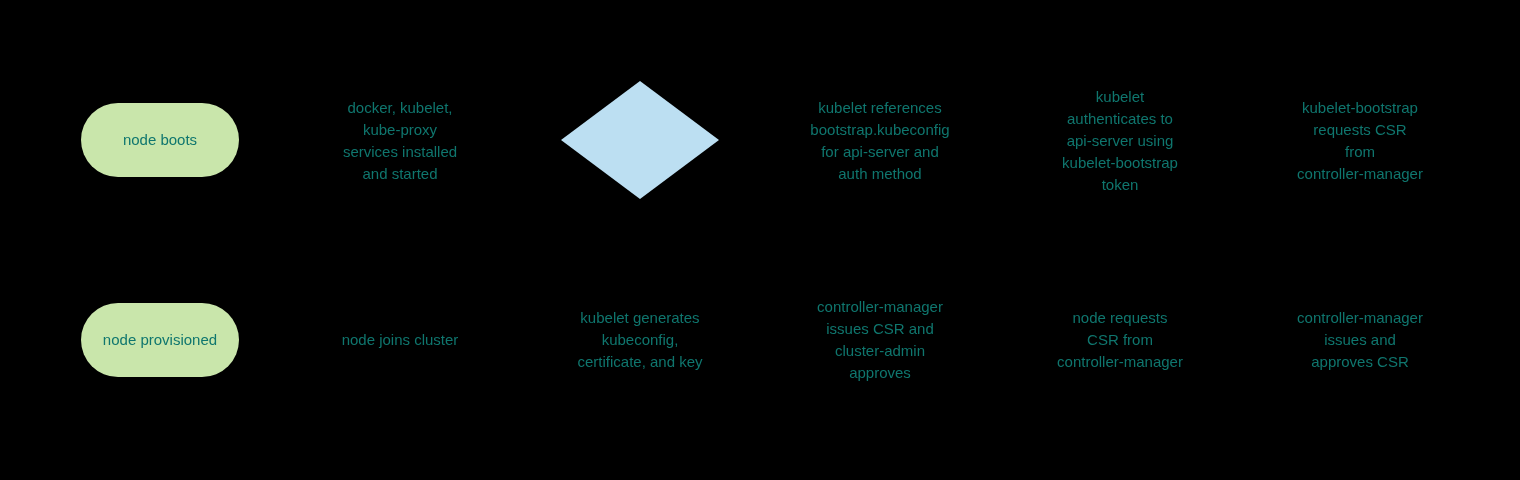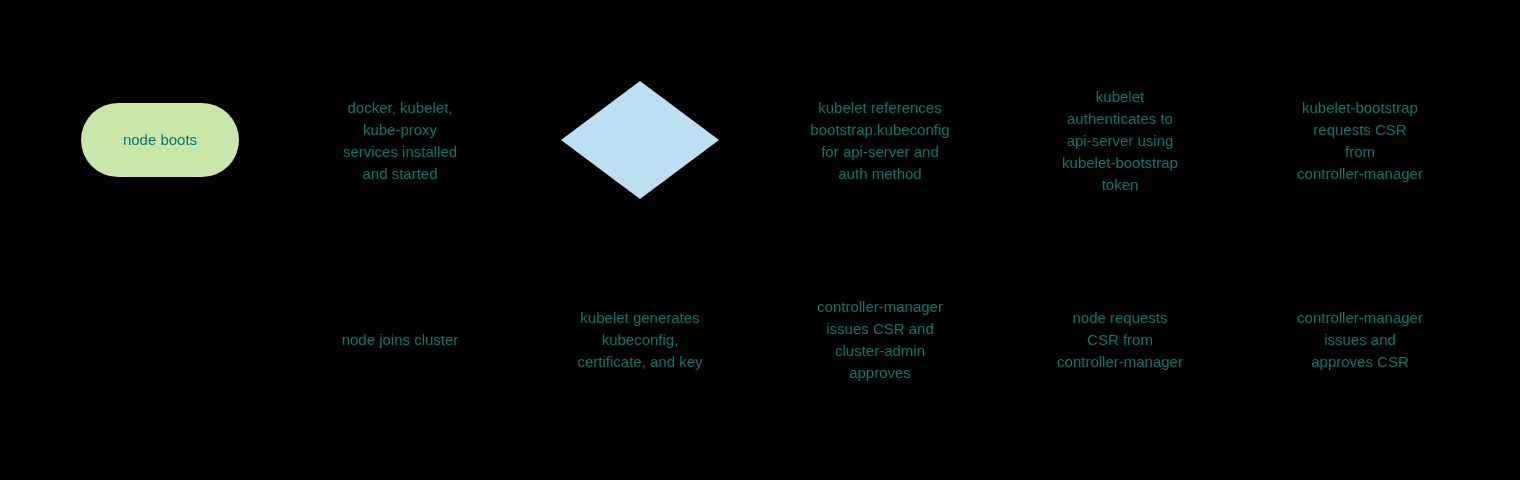--- a/index.html
+++ b/index.html
@@ -82,20 +82,23 @@
 api-server using
 kubelet-bootstrap
 token</span>
     </div>
     <div class="node shape-rectangle" style="left: 1281px; top: 82px; width: 158px; height: 118px;">
       <span class="node-text">kubelet-bootstrap
 requests CSR
 from
 controller-manager</span>
     </div>
+    <div class="node shape-rounded" style="left: 81px; top: 303px; width: 158px; height: 74px;">
+      <span class="node-text">node provisioned</span>
+    </div>
     <div class="node shape-rectangle" style="left: 321px; top: 281px; width: 158px; height: 118px;">
       <span class="node-text">node joins cluster</span>
     </div>
     <div class="node shape-rectangle" style="left: 561px; top: 281px; width: 158px; height: 118px;">
       <span class="node-text">kubelet generates
 kubeconfig,
 certificate, and key</span>
     </div>
     <div class="node shape-rectangle" style="left: 801px; top: 281px; width: 158px; height: 118px;">
       <span class="node-text">controller-manager

